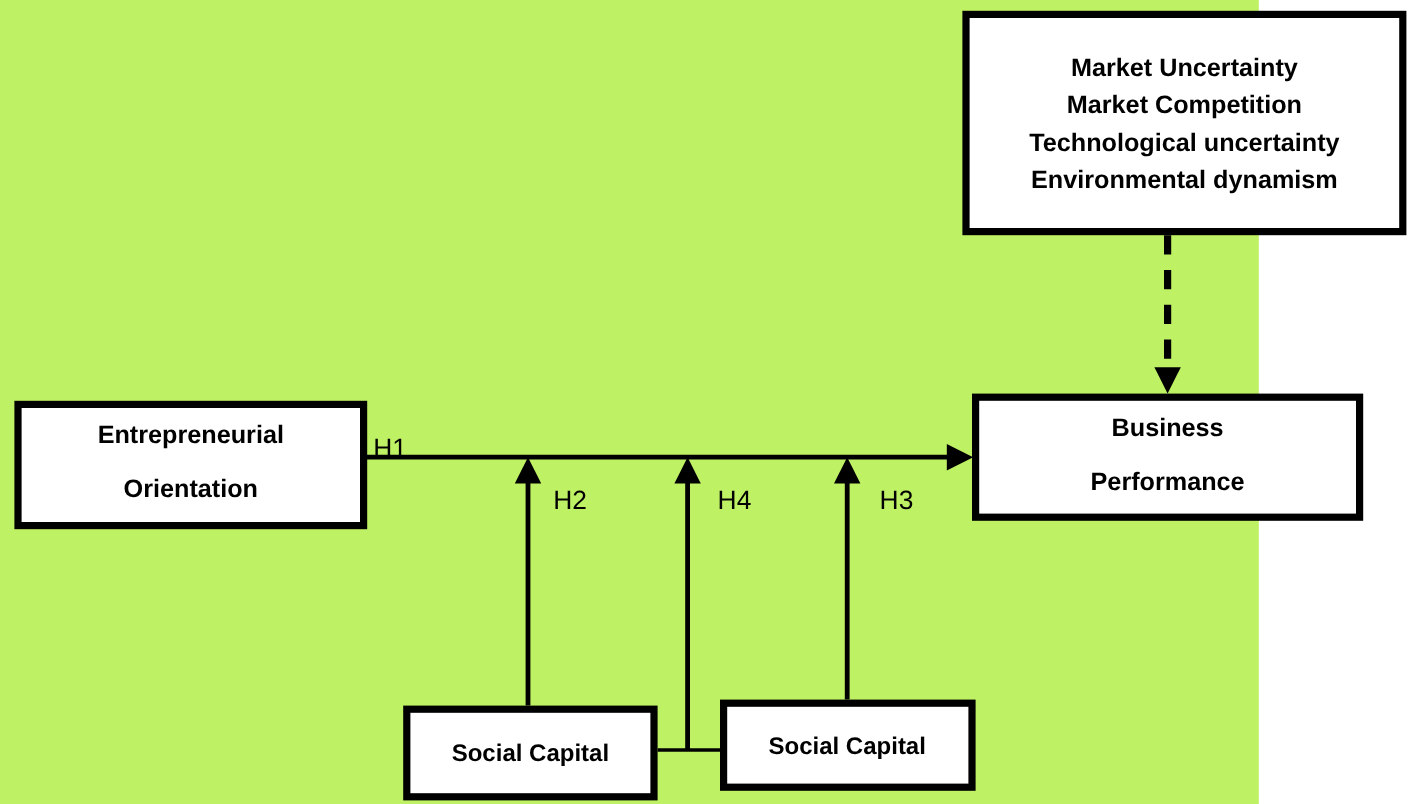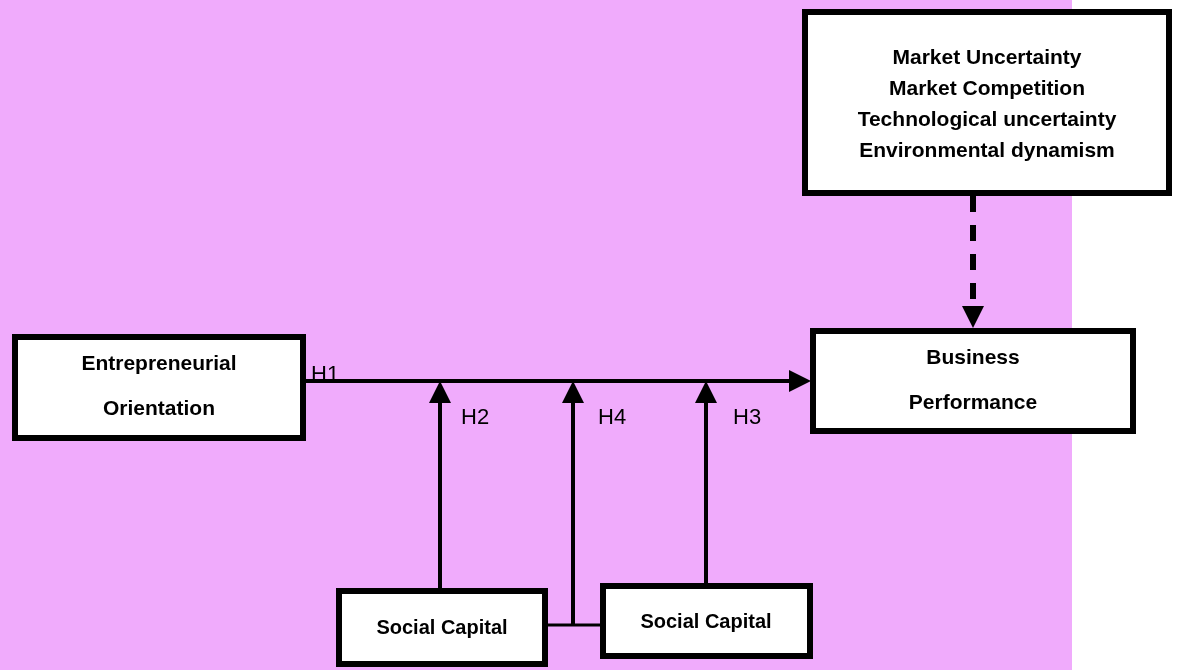--- a/index.html
+++ b/index.html
@@ -10,22 +10,21 @@
   body {
     width: 1181px;
     height: 670px;
     font-family: "Liberation Sans", sans-serif;
     overflow: hidden;
   }
   #diagram-root {
     position: relative;
     width: 1049px;
     height: 670px;
-    background: #f0abfc;
-    padding-left: 23px;
+    background: #bef264;
   }
   svg.diagram-canvas {
     position: absolute;
     top: 0;
     left: 0;
     width: 1181px;
     height: 670px;
   }
   .node-box {
     fill: #ffffff;

